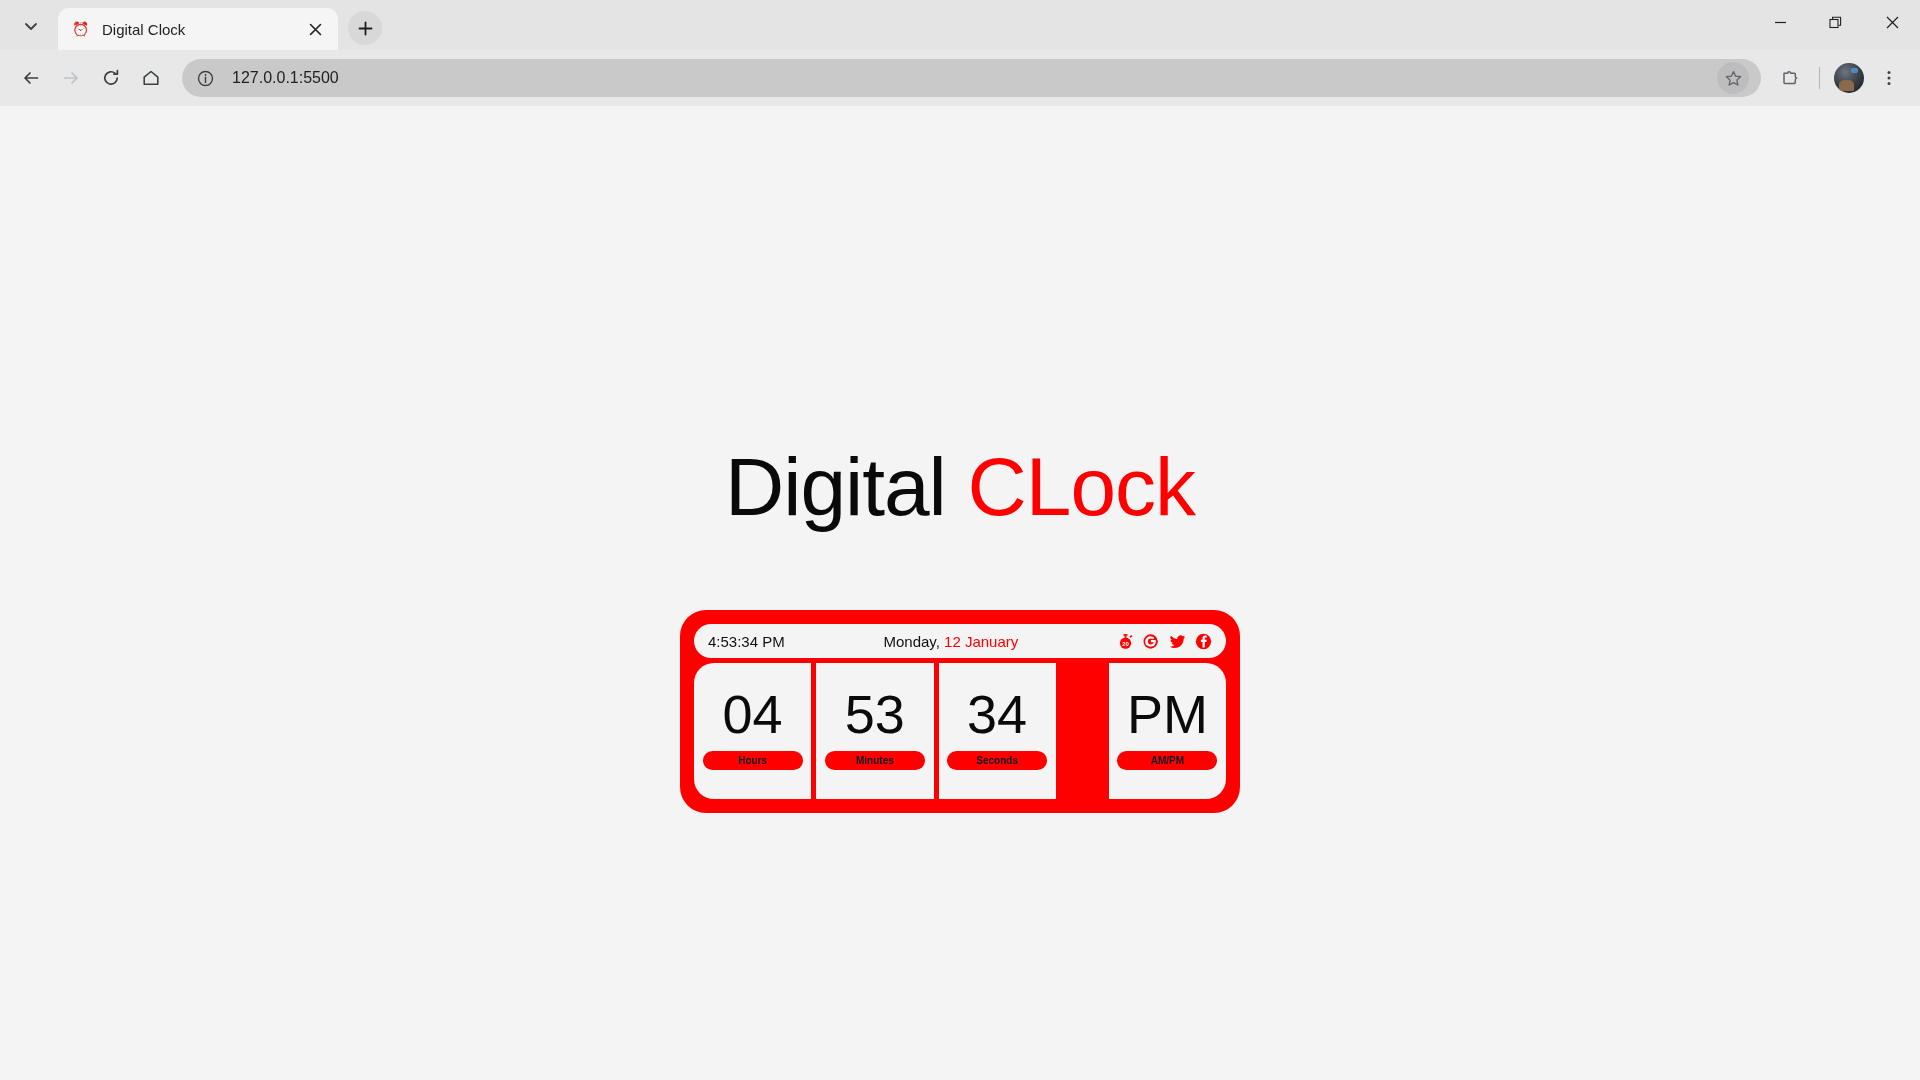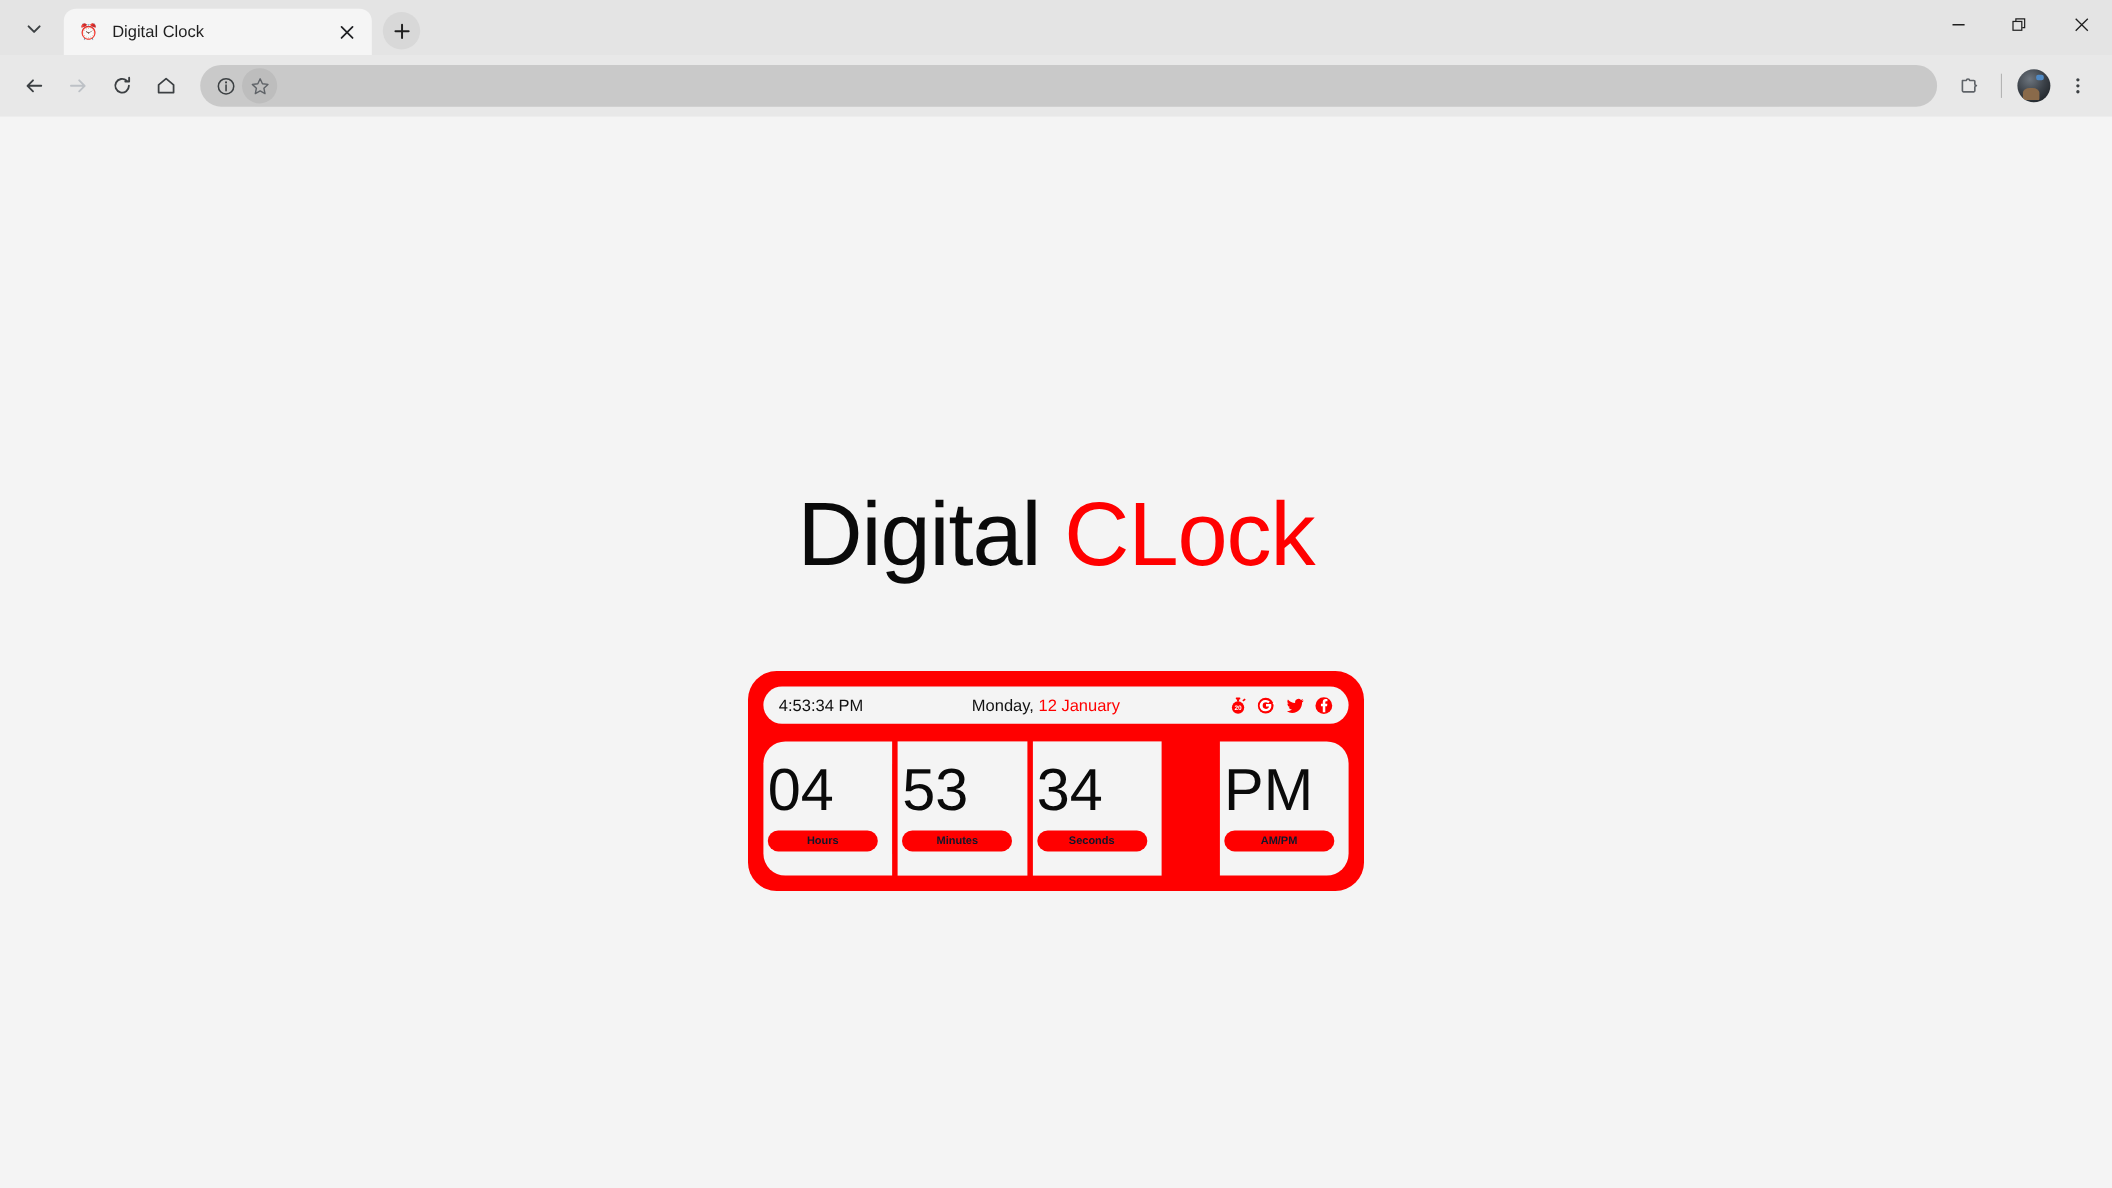--- a/index.html
+++ b/index.html
@@ -273,21 +273,21 @@
     width: 560px;
   }
 
   .clock-header {
     background: #f4f4f4;
     border-radius: 20px;
     height: 34px;
     display: flex;
     align-items: center;
     padding: 0 14px;
-    margin-bottom: 16px;
+    margin-bottom: 5px;
     gap: 24px;
   }
 
   .ch-time {
     font-size: 15px;
     color: #111;
     flex: 0 0 auto;
     white-space: nowrap;
   }
 
@@ -317,24 +317,24 @@
   }
 
   .clock-digits {
     display: flex;
     gap: 5px;
   }
 
   .digit-box {
     flex: 1;
     background: #f4f4f4;
-    height: 122px;
+    height: 136px;
     display: flex;
     flex-direction: column;
-    align-items: flex-start;
+    align-items: center;
     justify-content: center;
     padding: 6px 4px 12px;
   }
   .digit-box:first-child { border-radius: 20px 0 0 20px; }
   .digit-box:last-child  { border-radius: 0 20px 20px 0; margin-left: 48px; }
 
   .digit-value {
     font-size: 54px;
     line-height: 1.05;
     font-weight: 400;
@@ -433,20 +433,21 @@
     </div>
 
     <div class="omnibox">
       <span class="site-info">
         <svg width="17" height="17" viewBox="0 0 17 17">
           <circle cx="8.5" cy="8.5" r="7" fill="none" stroke="#3c4043" stroke-width="1.4"></circle>
           <circle cx="8.5" cy="4.9" r="0.95" fill="#3c4043"></circle>
           <path d="M8.5 7.2 V12.4" stroke="#3c4043" stroke-width="1.4" stroke-linecap="round"></path>
         </svg>
       </span>
+      <span class="url-text" title="127.0.0.1:5500">127.0.0.1:5500</span>
       <span class="star-btn">
         <svg width="17" height="17" viewBox="0 0 18 18">
           <path d="M9 1.7 L11.22 6.55 L16.5 7.15 L12.6 10.75 L13.65 15.95 L9 13.35 L4.35 15.95 L5.4 10.75 L1.5 7.15 L6.78 6.55 Z" fill="none" stroke="#5f6368" stroke-width="1.35" stroke-linejoin="round"></path>
         </svg>
       </span>
     </div>
 
     <div class="tb-icon-btn">
       <svg width="20" height="20" viewBox="0 0 20 20">
         <path d="M4 5.2 H7.6 A1.5 1.5 0 0 1 9.1 3.8 A1.5 1.5 0 0 1 10.6 5.2 H14.4 A0.9 0.9 0 0 1 15.3 6.1 V8.4

